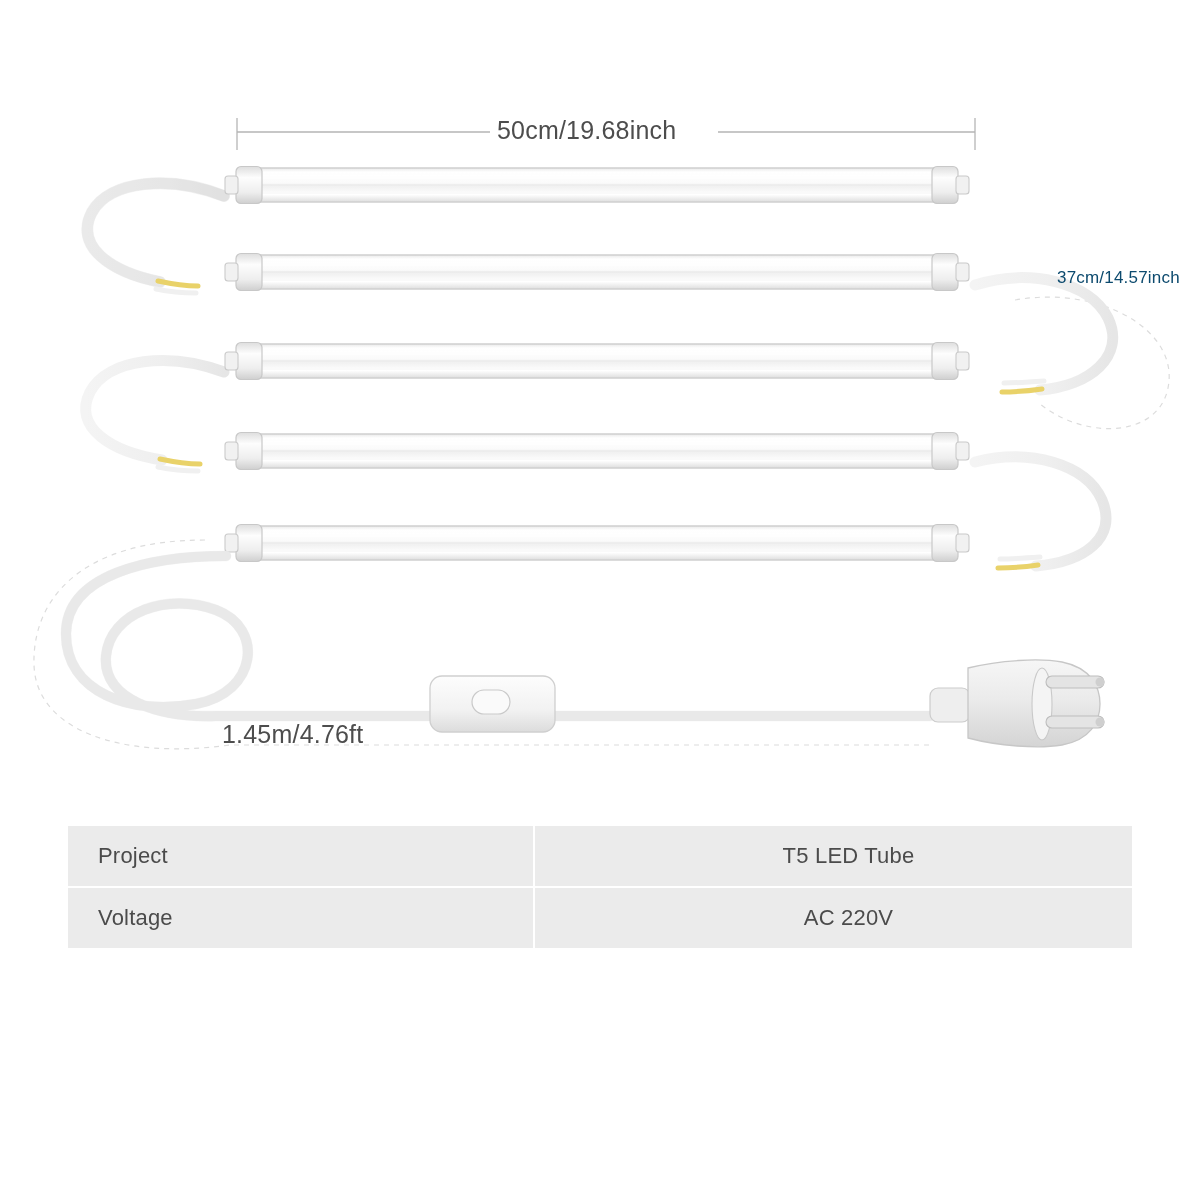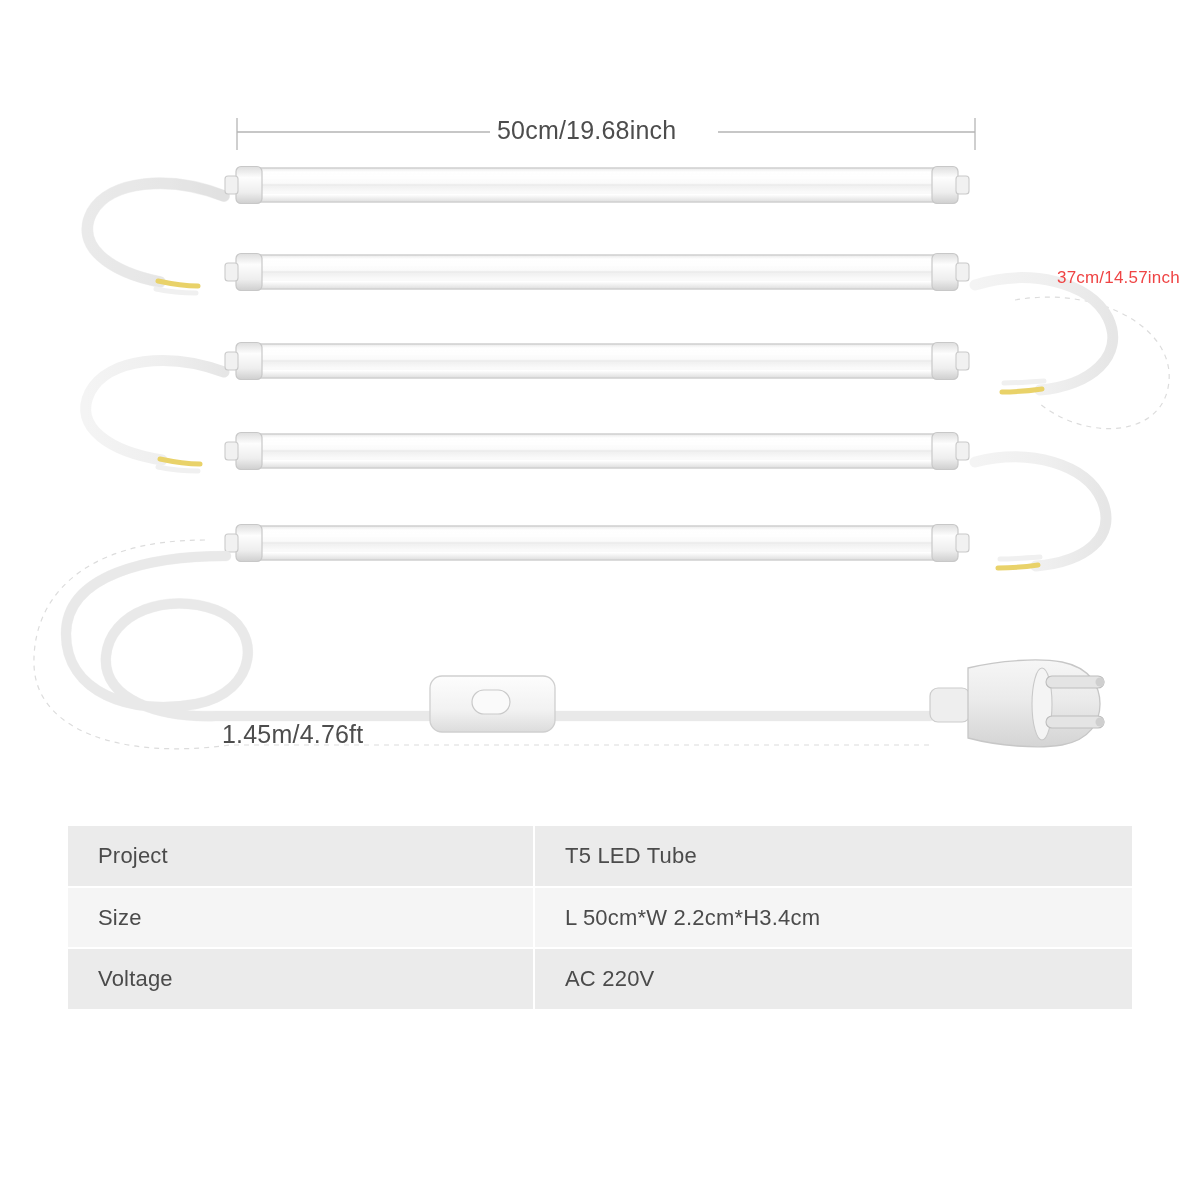--- a/index.html
+++ b/index.html
@@ -41,21 +41,21 @@
     letter-spacing: 0.2px;
   }
   #label-length {
     left: 497px;
     top: 116px;
   }
   #label-cable {
     left: 1057px;
     top: 268px;
     font-size: 17px;
-    color: #ef4444;
+    color: #0c4a6e;
   }
   #label-cord {
     left: 222px;
     top: 720px;
   }
 
   
   .spec-table {
     position: absolute;
     left: 68px;
@@ -72,21 +72,21 @@
     color: #4b4b4b;
     padding: 0 0 0 30px;
     vertical-align: middle;
     border-right: 2px solid #ffffff;
     border-bottom: 2px solid #ffffff;
     letter-spacing: 0.2px;
   }
   .spec-table td.k { width: 435px; }
   .spec-table tr.odd td { background: #ebebeb; }
   .spec-table tr.even td { background: #f5f5f5; }
-  .spec-table td:last-child { border-right: none; }
+  .spec-table td:last-child { border-right: none; text-align: center; }
   .spec-table tr:last-child td { border-bottom: none; }
 </style>
 </head>
 <body>
 
 <div class="page">
 
   <div class="diagram">
     <svg width="1200" height="800" viewBox="0 0 1200 800">
       <defs>
@@ -210,24 +210,20 @@
     <div class="dim-label" id="label-cable">37cm/14.57inch</div>
     <div class="dim-label" id="label-cord">1.45m/4.76ft</div>
   </div>
 
   <table class="spec-table">
     <tbody>
       <tr class="odd">
         <td class="k">Project</td>
         <td class="v">T5 LED Tube</td>
       </tr>
-      <tr class="even">
-        <td class="k">Size</td>
-        <td class="v">L 50cm*W 2.2cm*H3.4cm</td>
-      </tr>
       <tr class="odd">
         <td class="k">Voltage</td>
         <td class="v">AC 220V</td>
       </tr>
     </tbody>
   </table>
 
 </div>
 
 </body></html>

